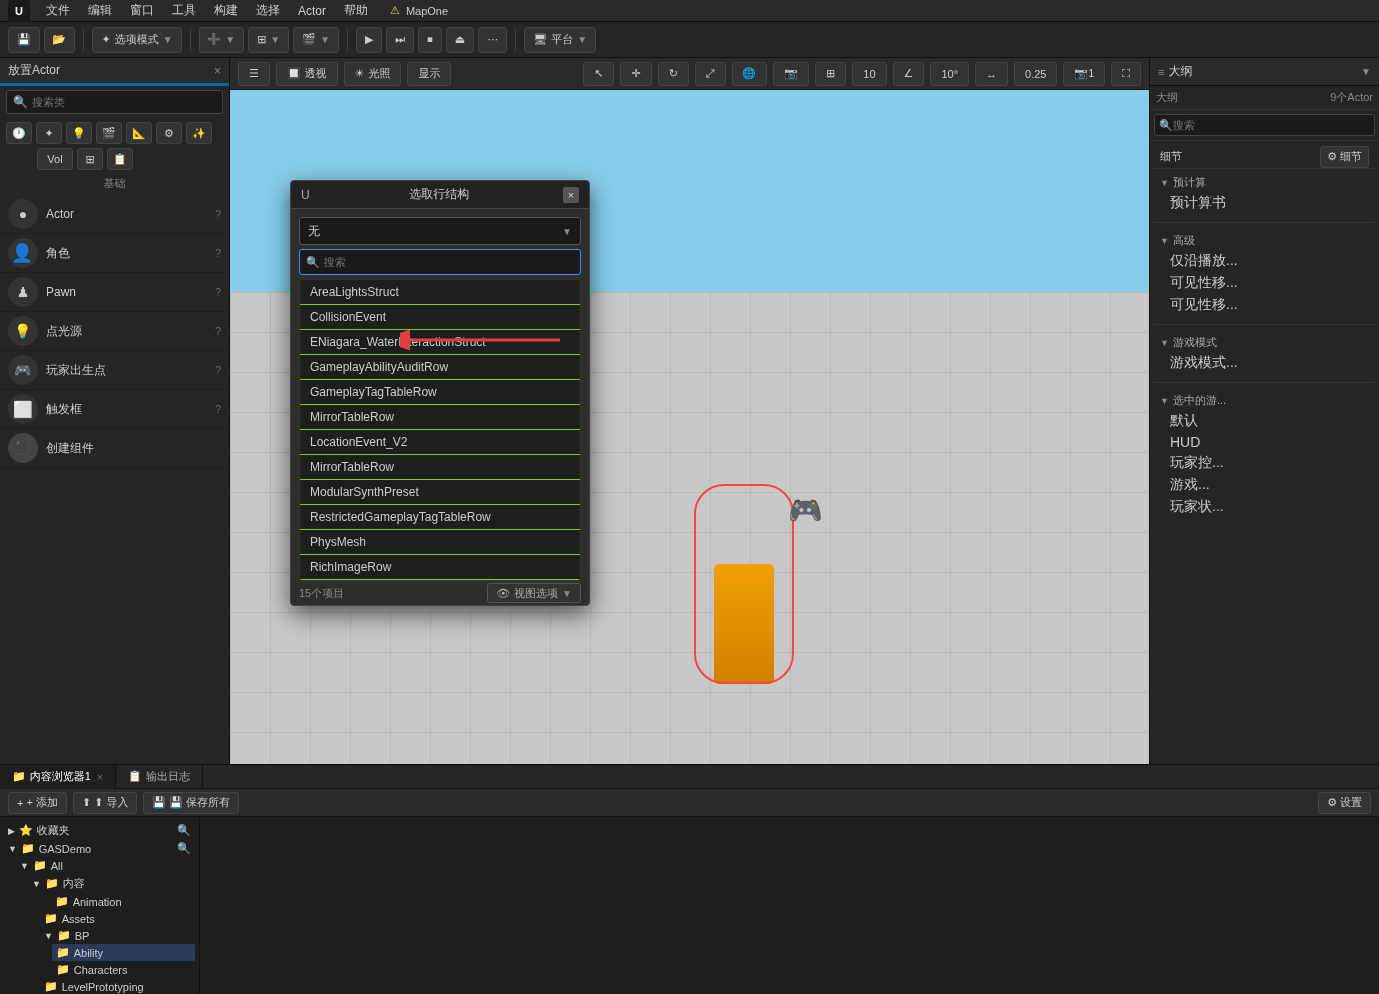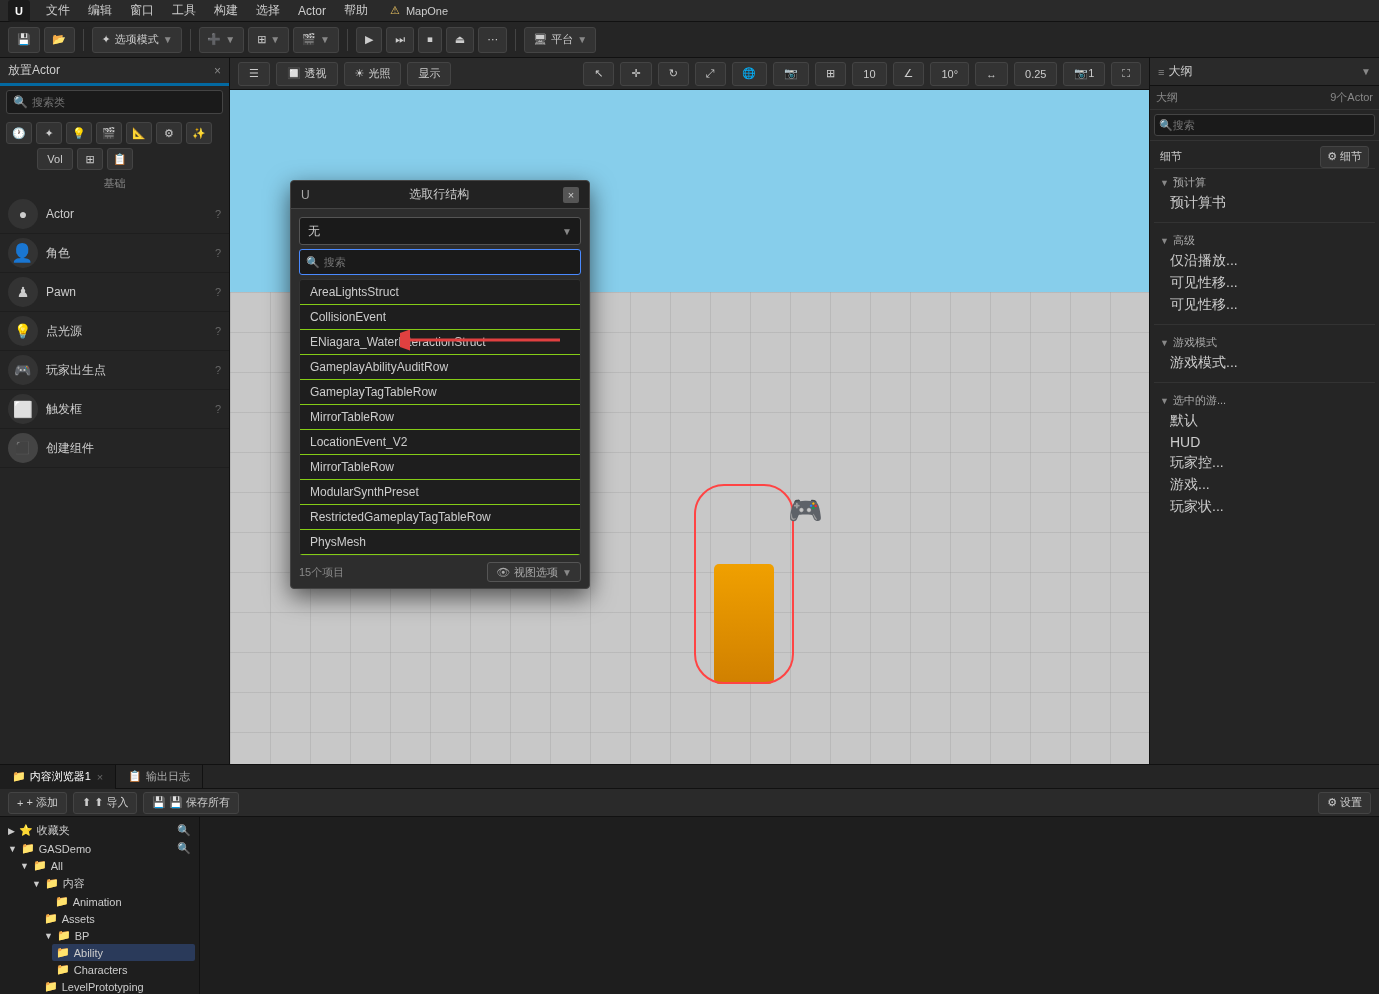--- a/index.html
+++ b/index.html
@@ -440,21 +440,21 @@
     }
     .modal-list-item {
       padding: 5px 10px;
       font-size: 12px;
       color: #ccc;
       cursor: pointer;
       border-bottom: 1px solid #84cc16;
     }
     .modal-list-item.selected { background: #1a4060; color: #fff; }
     .modal-footer {
-      height: 32px;
+      height: 24px;
       padding: 4px 8px;
       display: flex;
       align-items: center;
       justify-content: space-between;
       font-size: 11px;
       color: #888;
     }
     .modal-footer-btn {
       height: 20px;
       padding: 0 8px;
@@ -863,20 +863,21 @@
       <div class="modal-list-item">CollisionEvent</div>
       <div class="modal-list-item">ENiagara_WaterInteractionStruct</div>
       <div class="modal-list-item">GameplayAbilityAuditRow</div>
       <div class="modal-list-item">GameplayTagTableRow</div>
       <div class="modal-list-item">MirrorTableRow</div>
       <div class="modal-list-item">LocationEvent_V2</div>
       <div class="modal-list-item">MirrorTableRow</div>
       <div class="modal-list-item">ModularSynthPreset</div>
       <div class="modal-list-item">RestrictedGameplayTagTableRow</div>
       <div class="modal-list-item">PhysMesh</div>
+      <div class="modal-list-item">RichImageRow</div>
 
     </div>
 
     <div class="modal-footer">
       <span>15个项目</span>
       <div class="modal-footer-btn">
         <span>👁</span>
         <span>视图选项</span>
         <span class="chevron">▼</span>
       </div>

